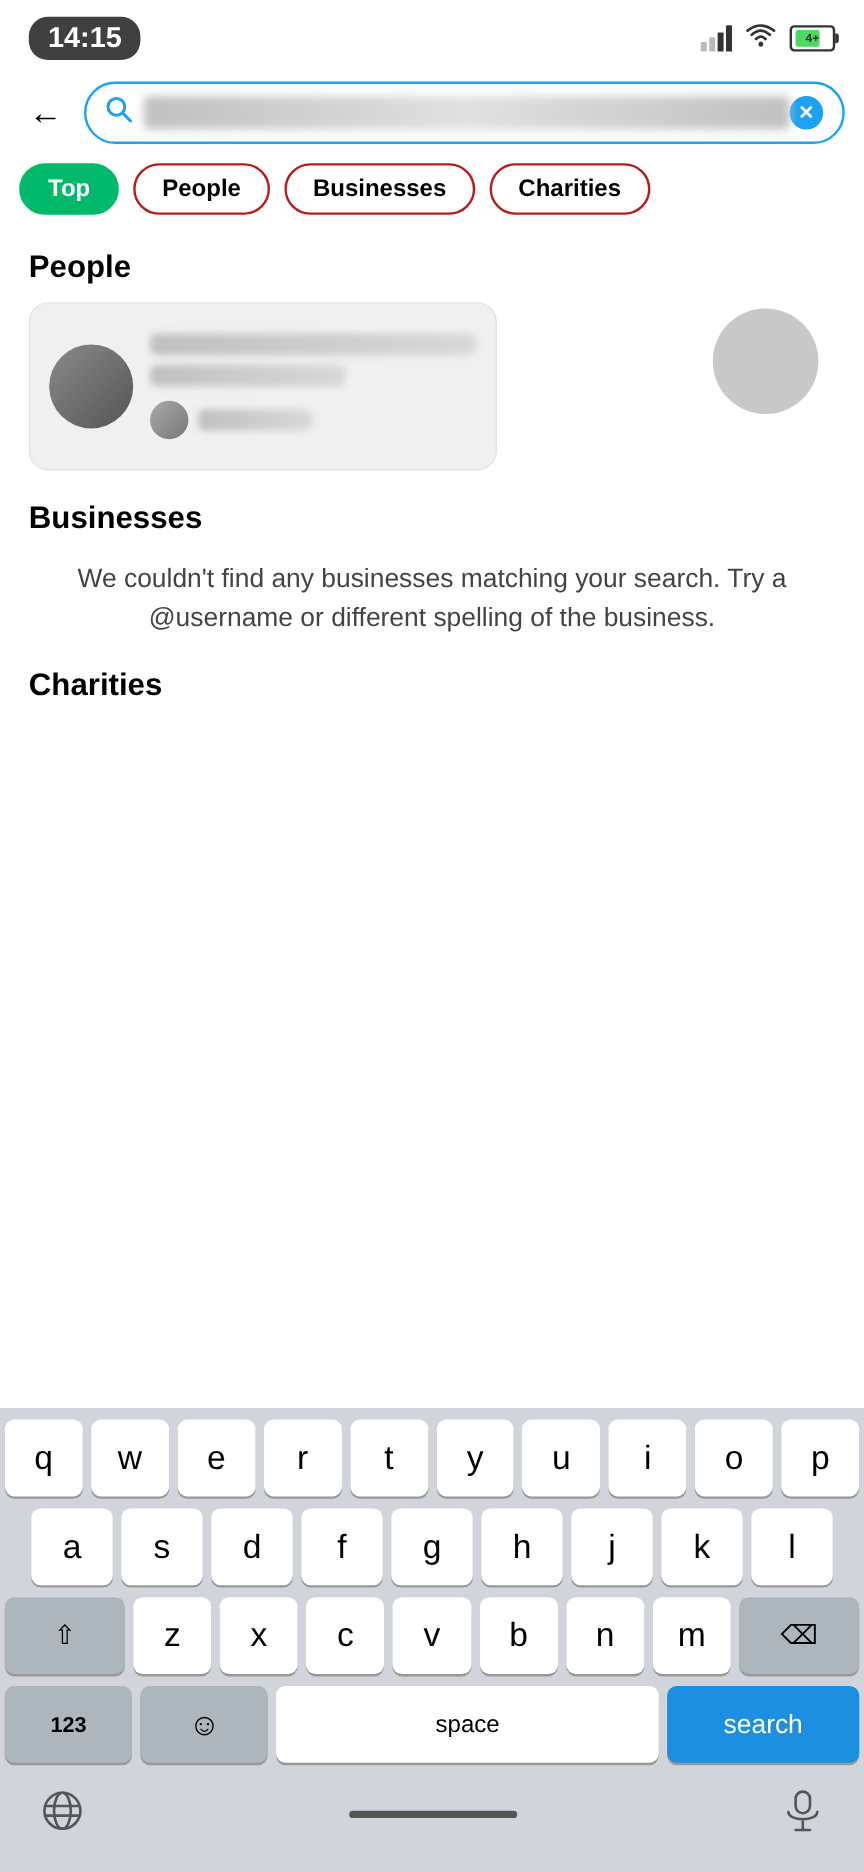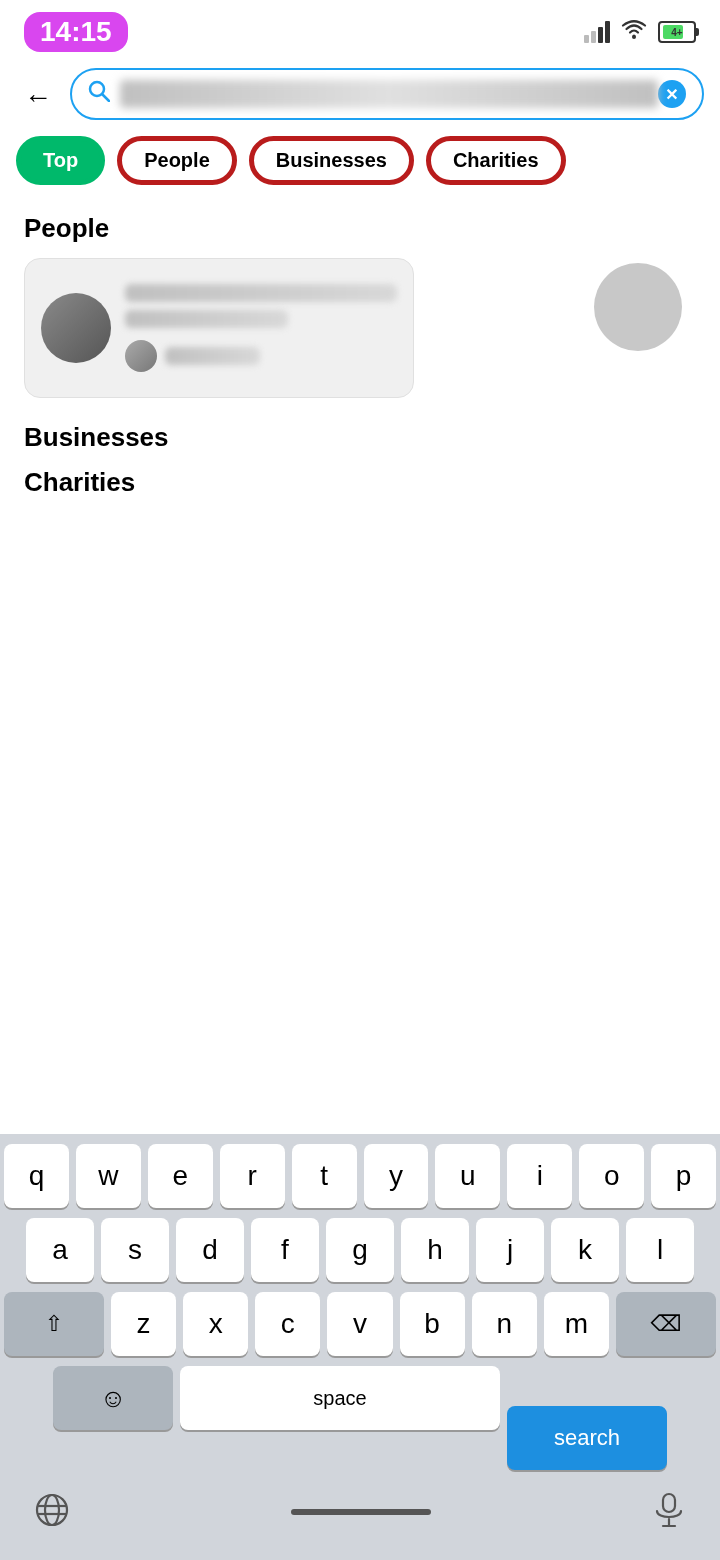--- a/index.html
+++ b/index.html
@@ -15,24 +15,24 @@
     
     .status-bar {
       display: flex;
       align-items: center;
       justify-content: space-between;
       padding: 10px 24px 6px 24px;
       height: 60px;
       background: #fff;
     }
     .status-time {
-      background: #d946ef;
+      background: #404040;
       color: white;
       font-weight: 700;
-      font-size: 28px;
+      font-size: 24px;
       padding: 4px 16px;
       border-radius: 16px;
     }
     .status-icons {
       display: flex;
       align-items: center;
       gap: 10px;
     }
     .signal-icon {
       display: flex;
@@ -160,21 +160,21 @@
       padding: 4px 16px 12px 16px;
       gap: 12px;
       background: #fff;
       overflow-x: auto;
     }
     .filter-tab {
       padding: 8px 22px;
       border-radius: 30px;
       font-size: 20px;
       font-weight: 700;
-      border: 5px solid #b91c1c;
+      border: 2px solid #b91c1c;
       background: #fff;
       cursor: pointer;
       white-space: nowrap;
       color: #000;
     }
     .filter-tab.active {
       background: #00b96b;
       border-color: #00b96b;
       color: #fff;
     }
@@ -297,21 +297,20 @@
       max-width: 320px;
       font-size: 20px;
       background: #fff;
     }
     .key.search-key {
       background: #1d8fe0;
       color: #fff;
       font-size: 22px;
       flex: 2;
       max-width: 160px;
-      margin-top: 40px;
     }
     .key.emoji-key {
       font-size: 26px;
       background: #adb5bd;
     }
     .key.numbers-key {
       font-size: 18px;
       background: #adb5bd;
       font-weight: 600;
     }
@@ -406,20 +405,21 @@
           </div>
         </div>
       </div>
     </div>
 
     <div style="position:absolute;right:14px;top:50px;width:88px;height:88px;border-radius:50%;background:#c8c8c8;"></div>
   </div>
 
   <div class="businesses-section">
     <div class="section-heading">Businesses</div>
+    <p class="no-results-text">We couldn't find any businesses matching your search. Try a @username or different spelling of the business.</p>
   </div>
 
   <div class="charities-section">
     <div class="section-heading">Charities</div>
   </div>
 
 </div>
 
 <div class="keyboard">
 
@@ -510,20 +510,23 @@
       </div>
     <div class="key">
         <span>m</span>
       </div>
     <div class="key dark wide">
       <span>⌫</span>
     </div>
   </div>
 
   <div class="keyboard-row">
+    <div class="key dark numbers-key wide">
+      <span>123</span>
+    </div>
     <div class="key dark emoji-key wide">
       <span>☺</span>
     </div>
     <div class="key space-key">
       <span>space</span>
     </div>
     <div class="key search-key">
       <span>search</span>
     </div>
   </div>

